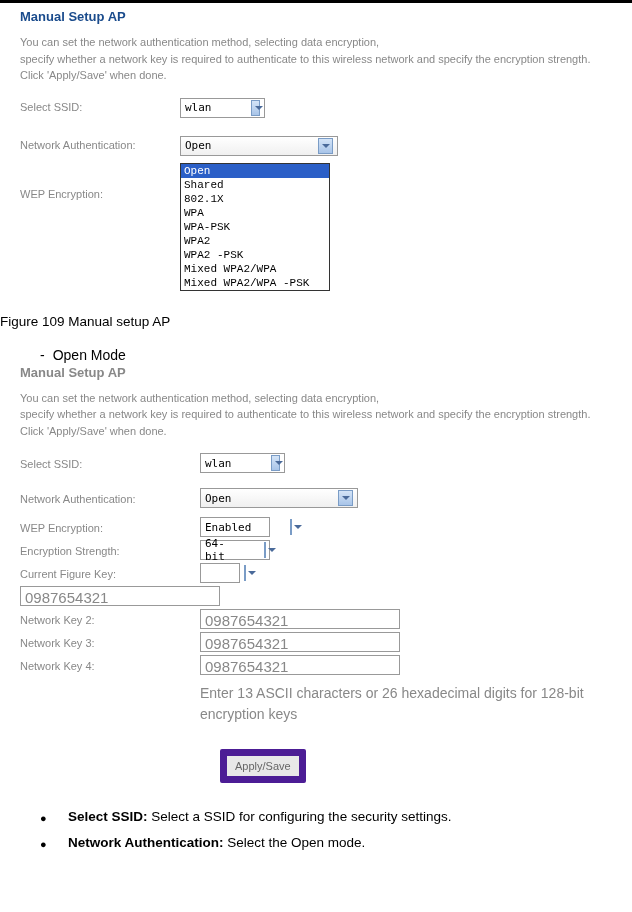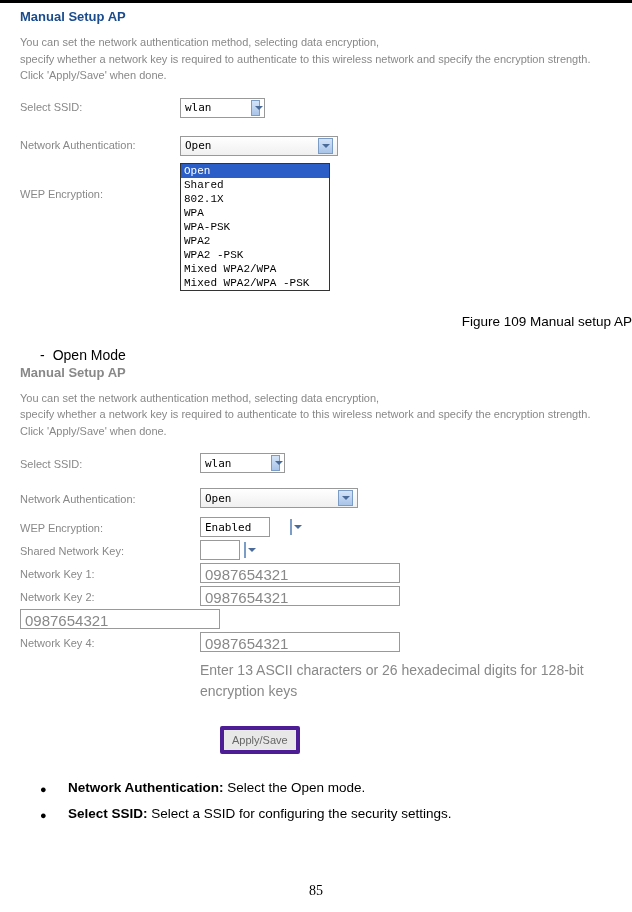--- a/index.html
+++ b/index.html
@@ -98,24 +98,24 @@
     }
     .dropdown-item {
       padding: 1px 3px;
       white-space: nowrap;
     }
     .dropdown-item.selected {
       background: #2b5fc7;
       color: #fff;
     }
     .caption {
-      text-align: right;
+      text-align: left;
       font-size: 13.5px;
       color: #000;
-      margin: 10px 0 18px 11px;
+      margin: 10px 0 18px 0;
     }
     .section-title {
       font-size: 14px;
       margin-left: 40px;
       margin-bottom: 2px;
     }
     .dash {
       margin-right: 8px;
     }
     .screenshot2 {
@@ -139,21 +139,21 @@
     }
     .note {
       color: #888;
       font-size: 14px;
       margin-left: 180px;
       line-height: 1.5;
       margin-top: 8px;
     }
     .apply-btn {
       display: inline-block;
-      border: 4px solid #4c1d95;
+      border: 7px solid #4c1d95;
       background: #e8e8e8;
       padding: 4px 8px;
       font-size: 11px;
       color: #666;
       margin-left: 200px;
       margin-top: 24px;
       margin-bottom: 4px;
       border-radius: 2px;
     }
     .bullets {
@@ -281,59 +281,66 @@
     <div style="height:6px"></div>
 
     <div class="form-row2">
       <div class="form-label2">WEP Encryption:</div>
       <div class="select-box small-select">
         <span>Enabled</span>
         <span class="dropdown-arrow"></span>
       </div>
     </div>
 
-
-    <div class="form-row2">
-      <div class="form-label2">Shared Network Key:</div>
+    <div class="form-row2">
+      <div class="form-label2">Encryption Strength:</div>
+      <div class="select-box small-select">
+        <span>64-bit</span>
+        <span class="dropdown-arrow"></span>
+      </div>
+    </div>
+
+    <div class="form-row2">
+      <div class="form-label2">Current Figure Key:</div>
       <div class="select-box tiny-select">
         <span></span>
         <span class="dropdown-arrow"></span>
       </div>
     </div>
 
     <div class="form-row2">
-      <div class="form-label2">Network Key 1:</div>
       <div class="input-field">0987654321</div>
     </div>
 
     <div class="form-row2">
       <div class="form-label2">Network Key 2:</div>
       <div class="input-field">0987654321</div>
     </div>
 
     <div class="form-row2">
+      <div class="form-label2">Network Key 3:</div>
       <div class="input-field">0987654321</div>
     </div>
 
     <div class="form-row2">
       <div class="form-label2">Network Key 4:</div>
       <div class="input-field">0987654321</div>
     </div>
 
     <div class="note">
       <span>Enter 13 ASCII characters or 26 hexadecimal digits for 128-bit encryption keys</span><br>
     </div>
 
     <div class="apply-btn">Apply/Save</div>
   </div>
 
 
   <ul class="bullets">
+    <li>
+      <span class="bold">Select SSID: </span><span>Select a SSID for configuring the security settings.</span>
+    </li>
     <li>
       <span class="bold">Network Authentication: </span><span>Select the Open mode.</span>
     </li>
-    <li>
-      <span class="bold">Select SSID: </span><span>Select a SSID for configuring the security settings.</span>
-    </li>
   </ul>
 
   <div class="page-num">85</div>
 </div>
 
 </body></html>

